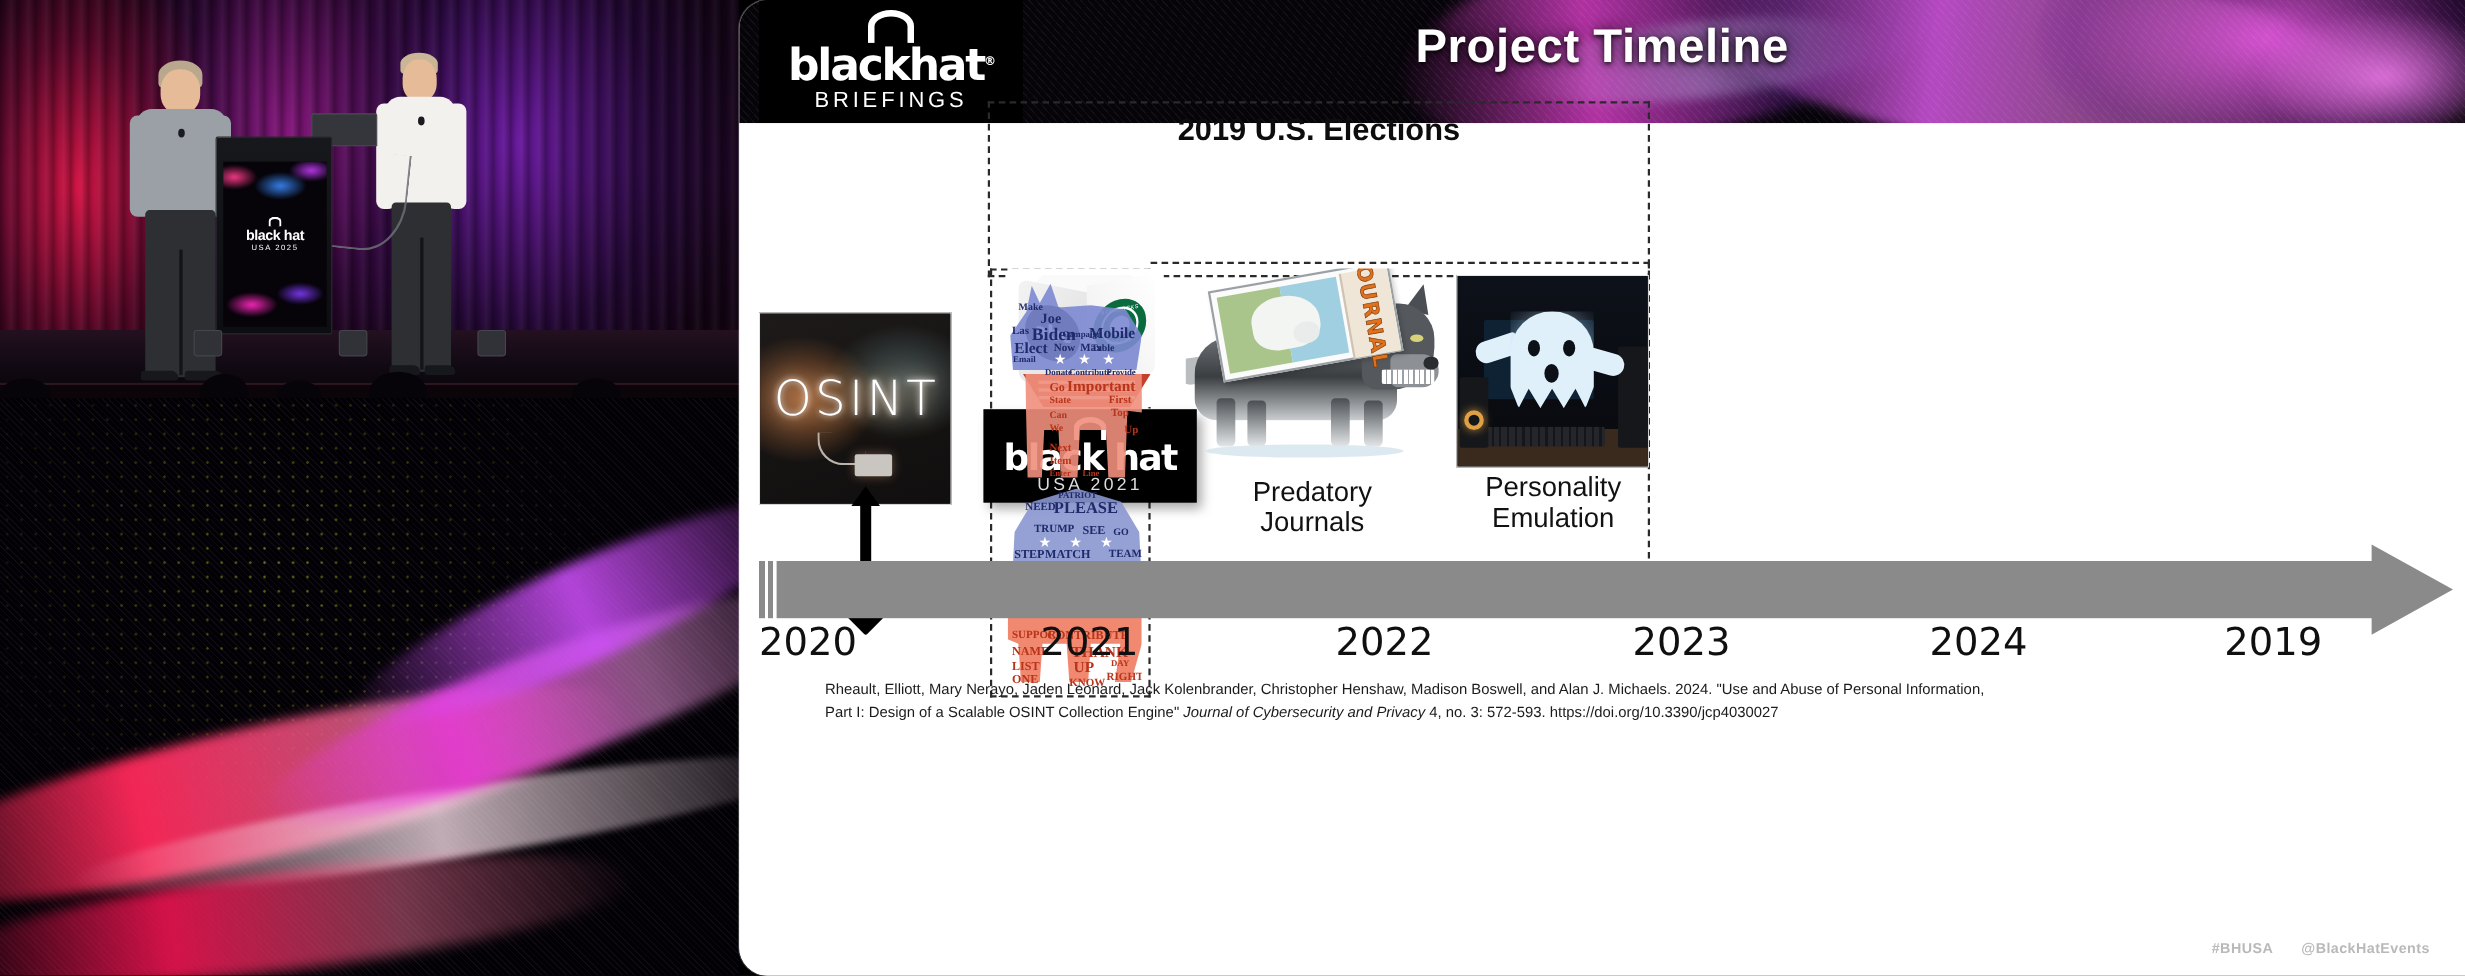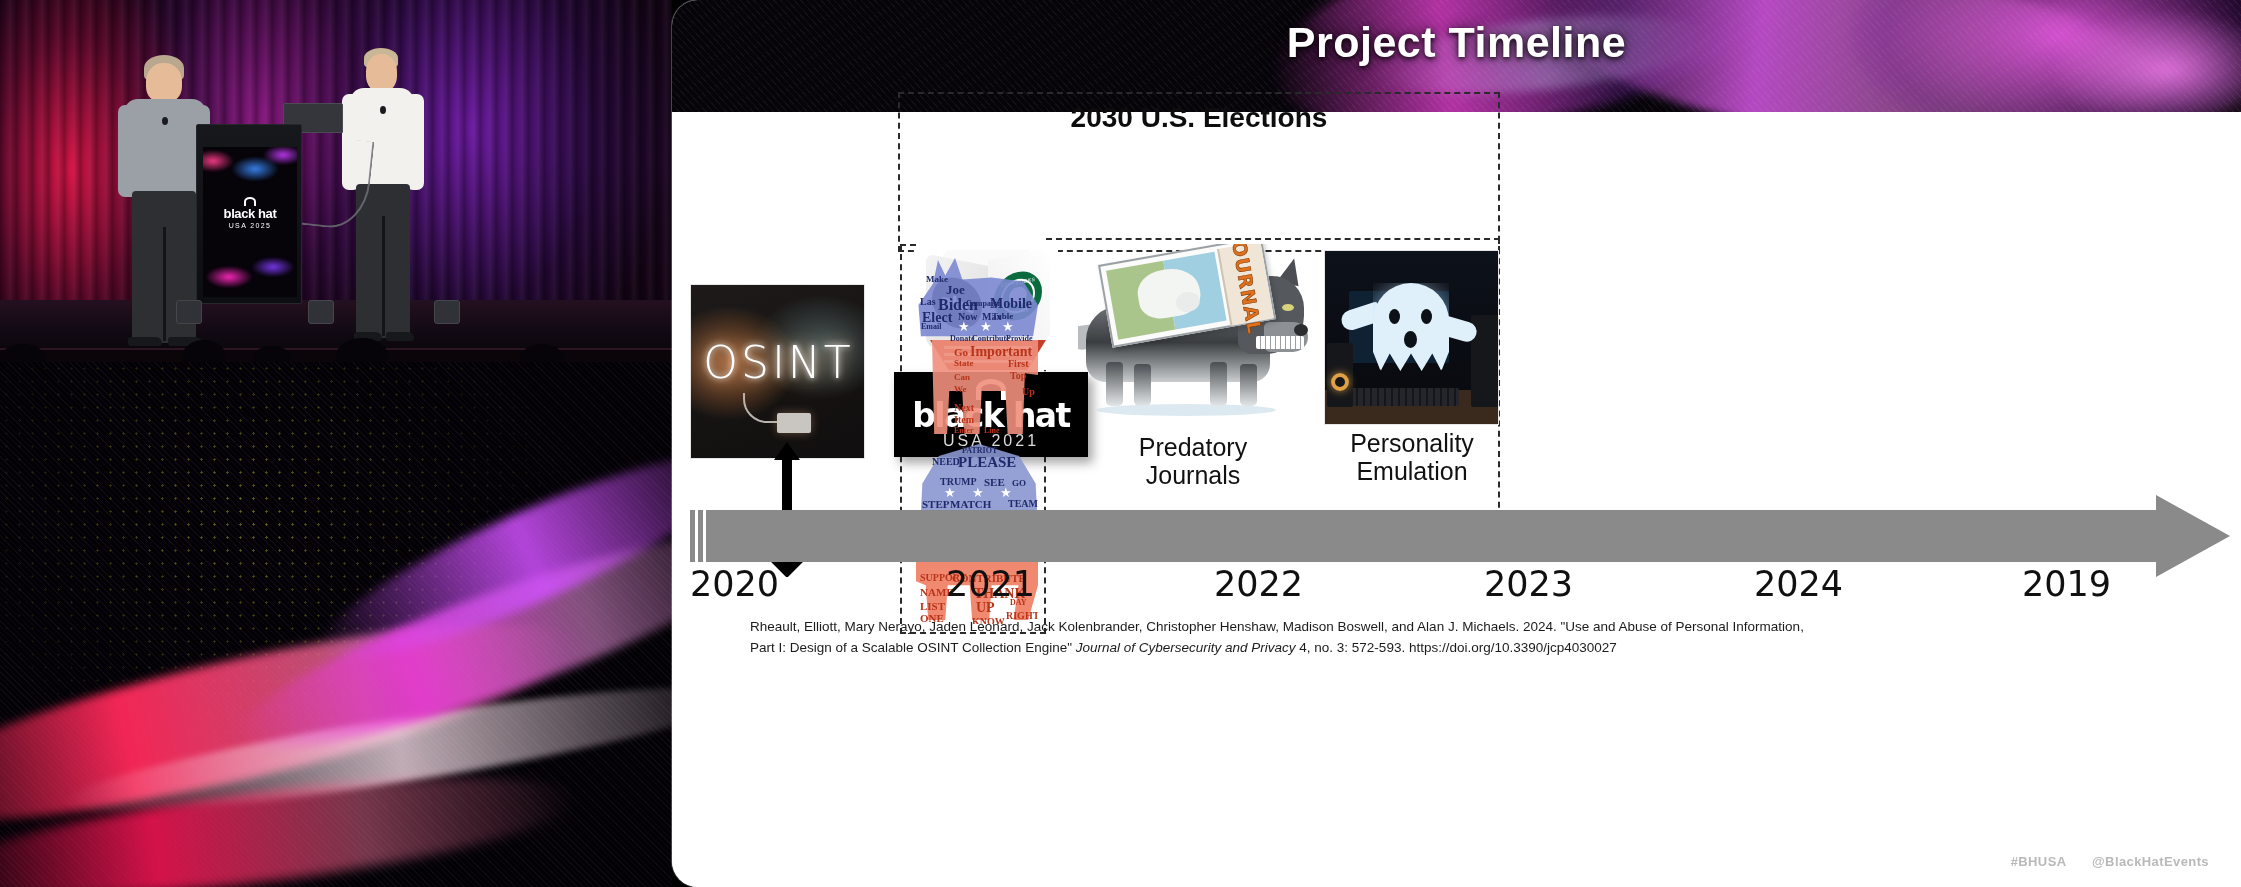--- a/index.html
+++ b/index.html
@@ -346,34 +346,39 @@
     <div id="slide-header">
       <div class="hdr-art">
         <div class="blob" style="left:600px;top:-70px;width:520px;height:190px;background:linear-gradient(95deg,rgba(255,60,200,0),rgba(236,66,216,.75),rgba(120,40,180,.3),rgba(255,60,200,0));filter:blur(6px);transform:rotate(-12deg);"></div>
         <div class="blob" style="left:880px;top:-30px;width:620px;height:170px;background:linear-gradient(90deg,rgba(190,60,255,0),rgba(225,90,240,.8),rgba(255,150,235,.45),rgba(190,60,255,0));filter:blur(5px);transform:rotate(7deg);"></div>
         <div class="blob" style="left:1180px;top:-80px;width:420px;height:230px;background:radial-gradient(ellipse at center,rgba(240,90,235,.85),rgba(120,30,150,.3) 60%,rgba(0,0,0,0) 80%);filter:blur(4px);"></div>
         <div class="blob" style="left:1380px;top:10px;width:230px;height:120px;background:radial-gradient(ellipse at center,rgba(250,130,245,.8),rgba(0,0,0,0) 72%);filter:blur(4px);"></div>
         <div class="blob" style="left:700px;top:20px;width:340px;height:70px;background:linear-gradient(90deg,rgba(255,255,255,0),rgba(210,200,255,.35),rgba(255,255,255,0));filter:blur(5px);transform:rotate(-6deg);"></div>
         <div class="grid"></div>
       </div>
 
+      <div class="hdr-logo">
+        <div class="hatmark"></div>
+        <div class="bh"><span>black</span><span>hat</span><sup>®</sup></div>
+        <div class="briefings">BRIEFINGS</div>
+      </div>
 
       <div class="hdr-title">
         <span>Project Timeline</span>
       </div>
     </div>
 
     <div id="slide-body">
 
       <div class="dash-box" id="box-elections"></div>
       <div class="dash-box" id="box-right"></div>
       <div class="dash-box" id="box-wordcloud"></div>
 
       <div class="elect-text">
-        <div class="l1">2030 U.S. Elections</div>
+        <div class="l1">2019 U.S. Elections</div>
       </div>
 
       <div class="tl-img" id="img-osint">
         <div class="glowbg"></div>
         <div class="wire"></div>
         <div class="neon">OSINT</div>
         <div class="psu"></div>
       </div>
 
       <div class="tl-img" id="img-cube">

